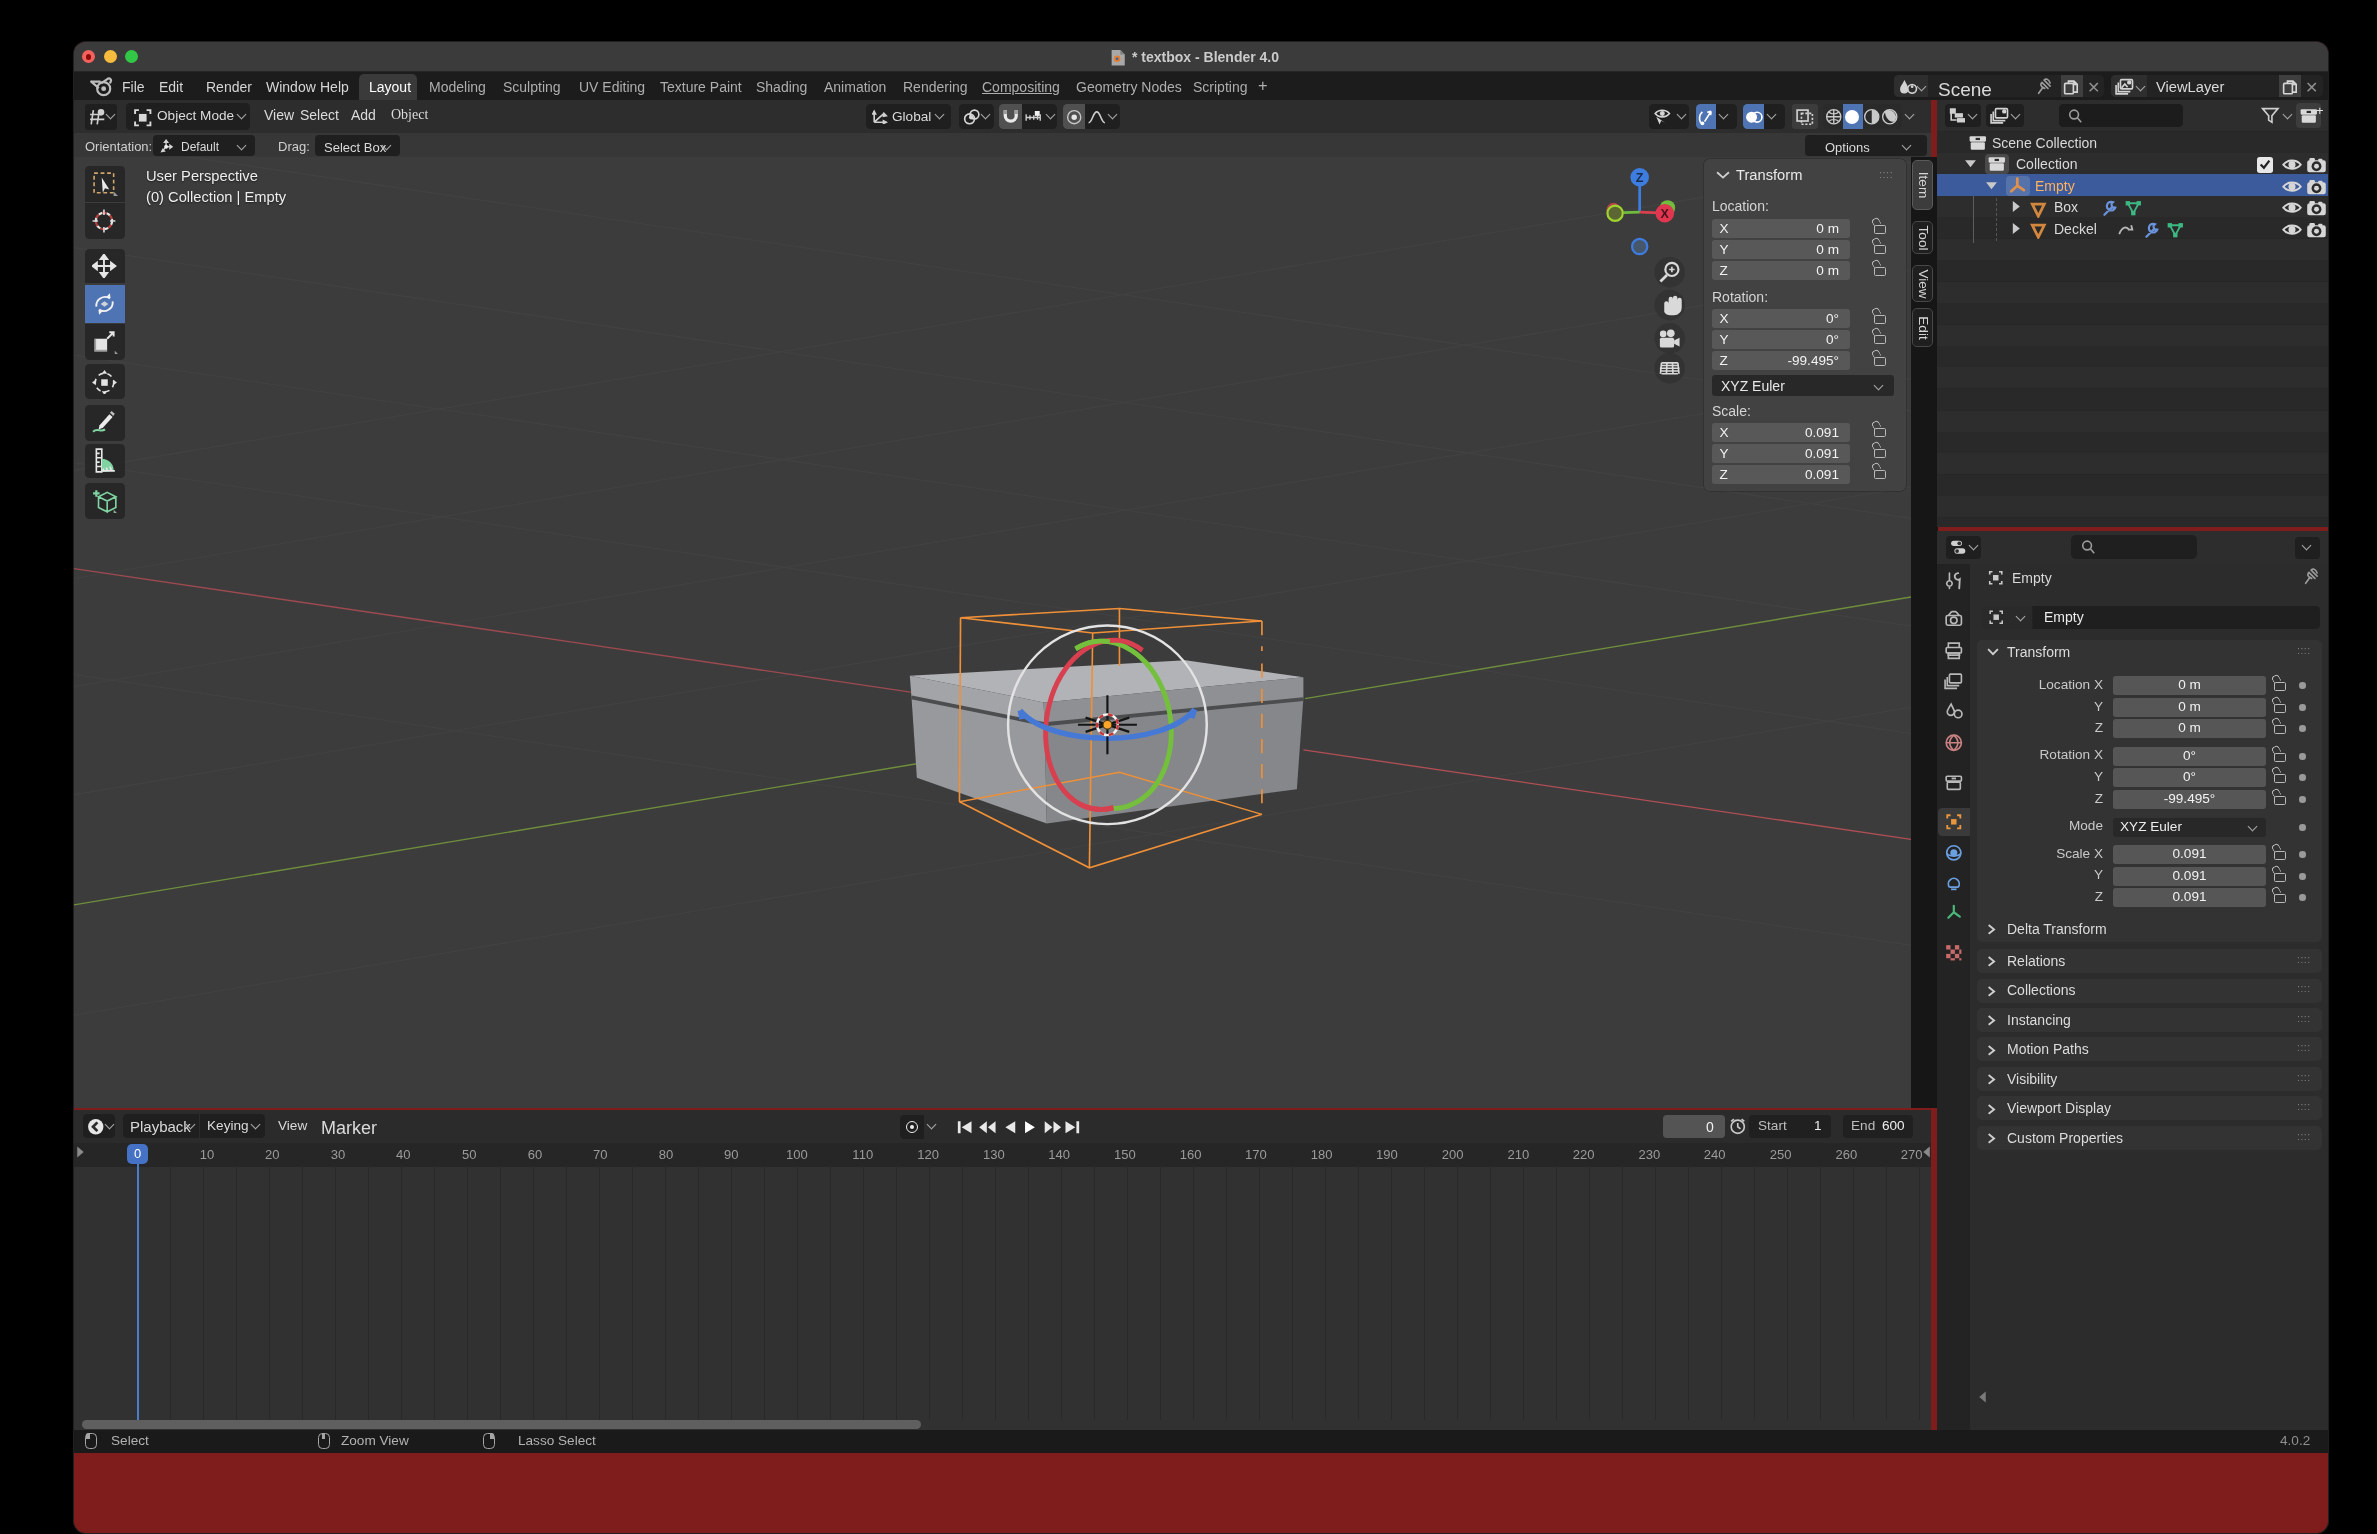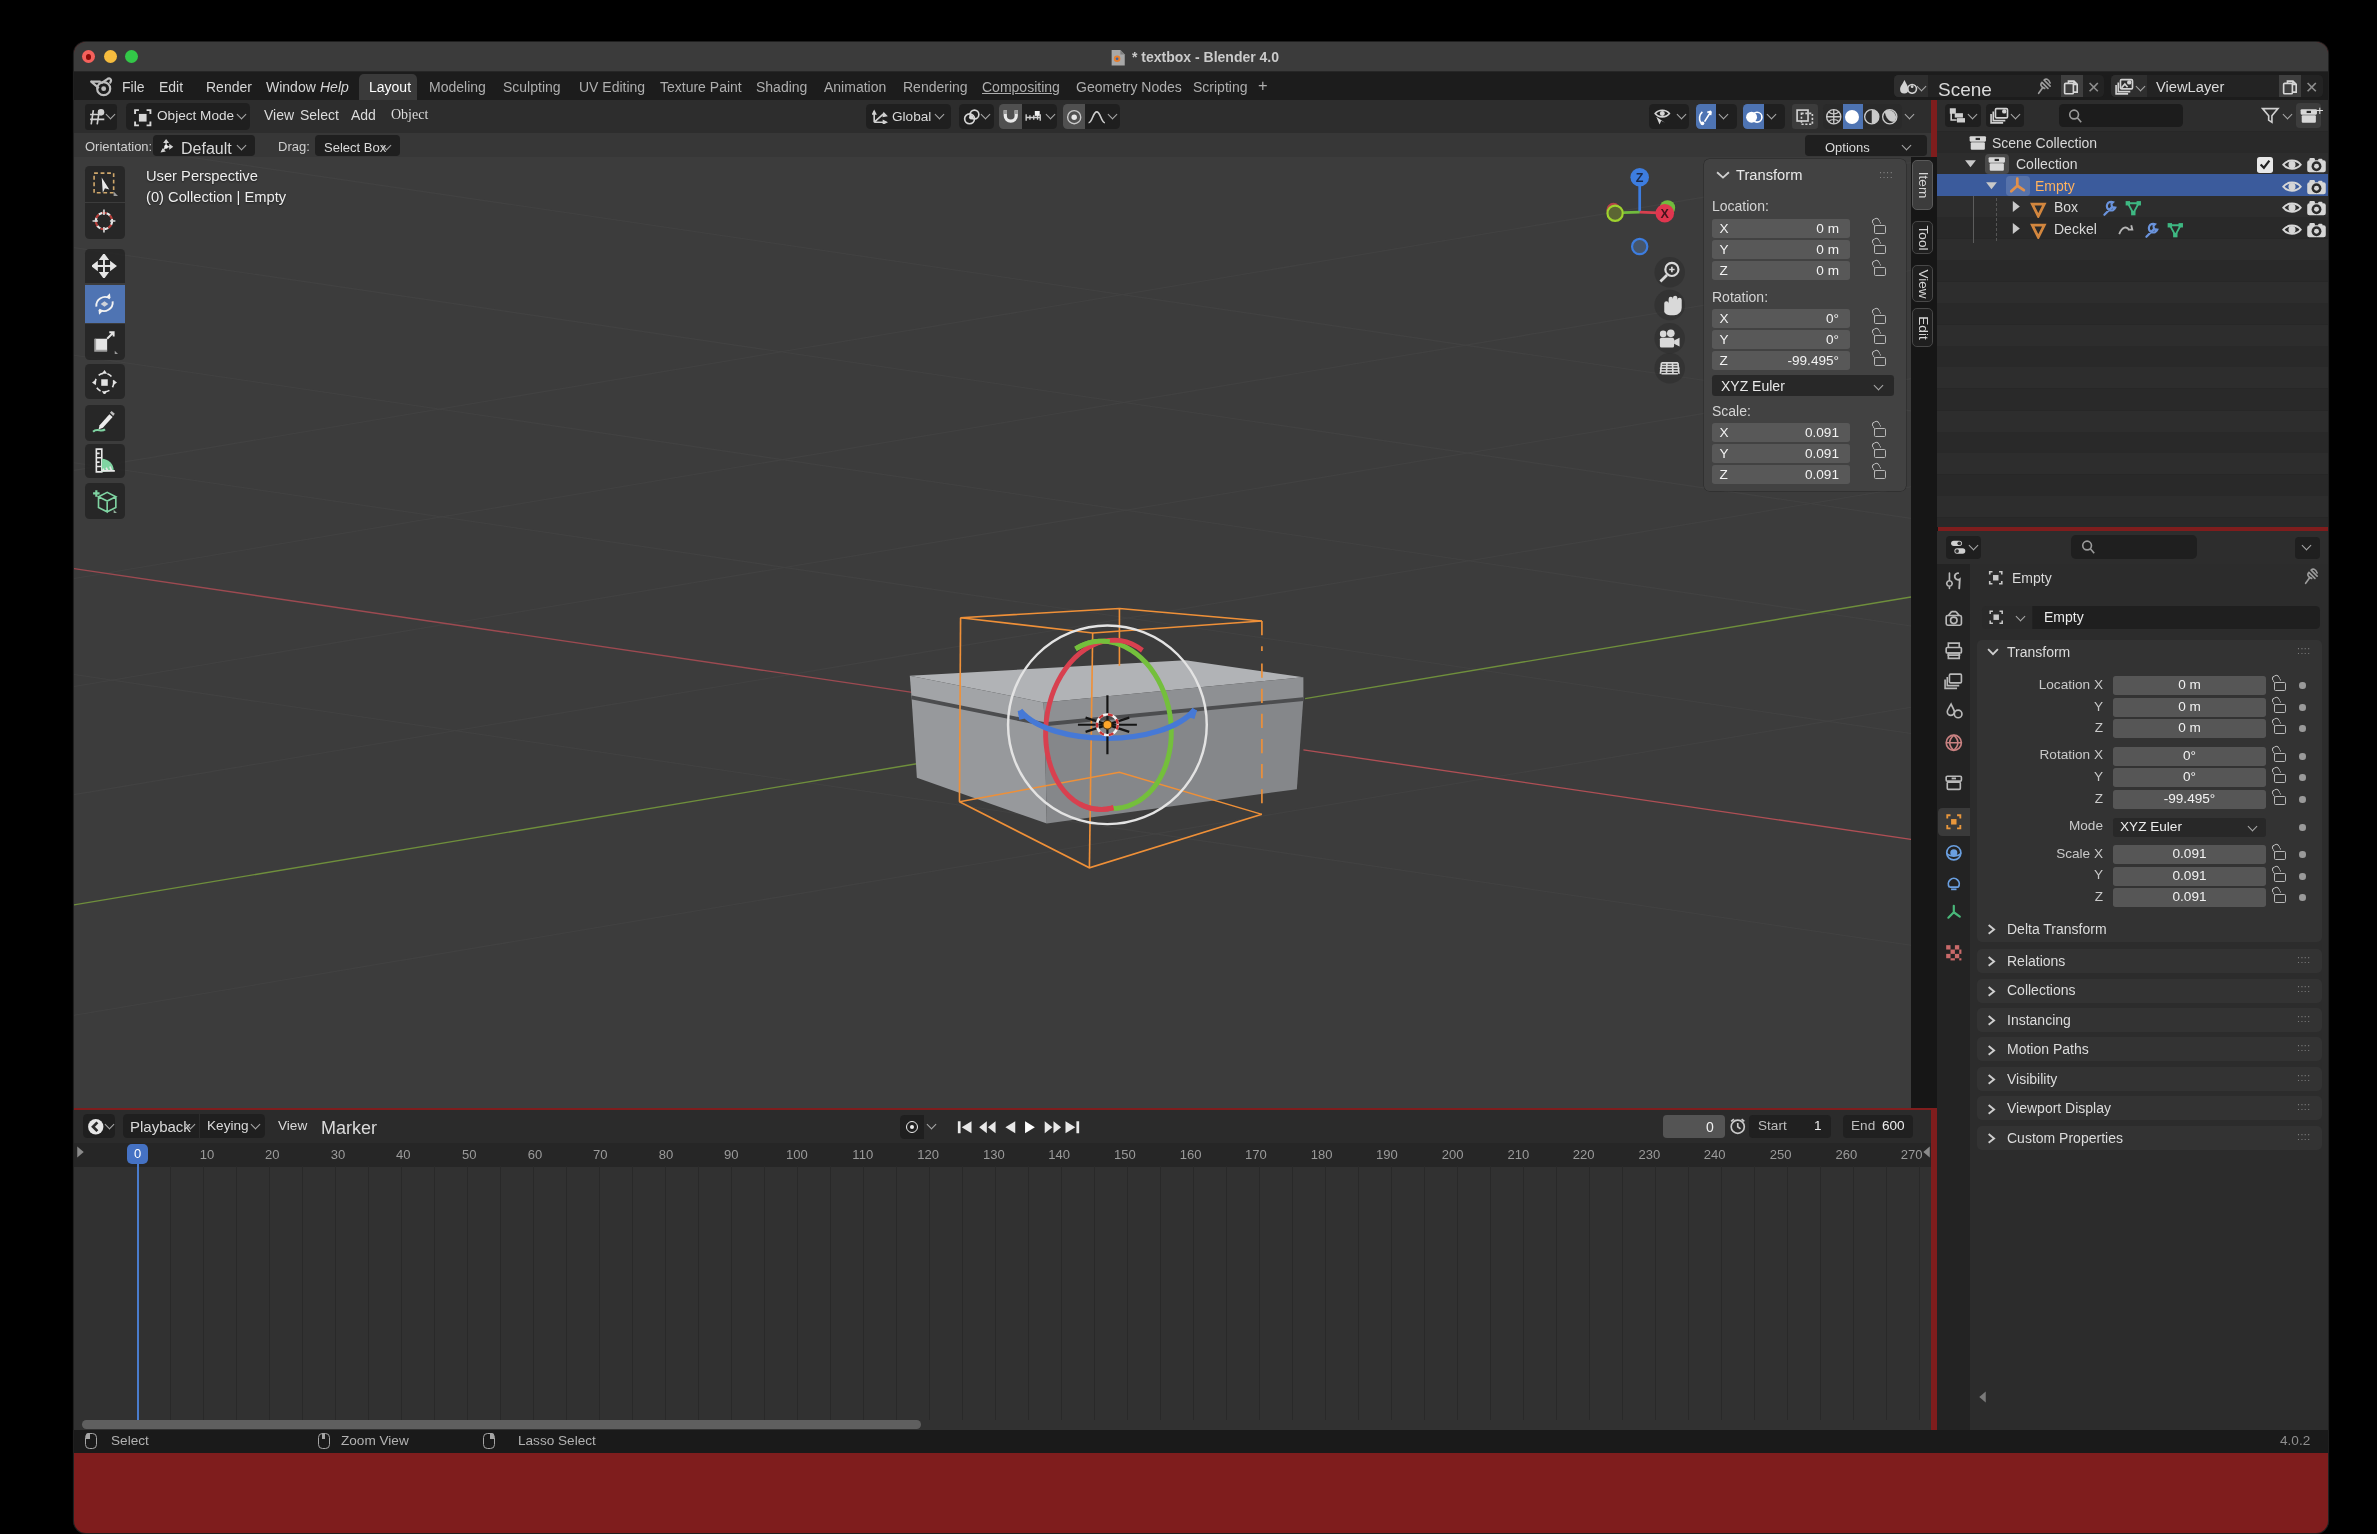--- a/index.html
+++ b/index.html
@@ -53,21 +53,21 @@
         <circle cx="27" cy="23" r="12"></circle>
         <path d="M4 10 L20 10 M4 10 L17 21"></path>
         <path d="M39 12 C 43 6 38 2 33 6 L24 12" fill="none"></path>
       </g>
       <circle cx="27" cy="23" r="4.5" fill="#bdbdbd"></circle>
     </svg>
     <div class="txt m" style="left:48px;">File</div>
     <div class="txt m" style="left:85px;">Edit</div>
     <div class="txt m" style="left:132px;">Render</div>
     <div class="txt m" style="left:192px;">Window</div>
-    <div class="txt m" style="left:246px;font-style:italic;">Help</div>
+    <div class="txt m" style="left:246px;">Help</div>
     <div class="abs" style="left:285px;top:32px;width:58px;height:26px;background:#3a3a3a;border-radius:4.9px 4.9px 0 0;"></div>
     <div class="txt m" style="left:295px;color:#ffffff;">Layout</div>
     <div class="txt m tb" style="left:355px;">Modeling</div>
     <div class="txt m tb" style="left:429px;">Sculpting</div>
     <div class="txt m tb" style="left:505px;">UV Editing</div>
     <div class="txt m tb" style="left:586px;">Texture Paint</div>
     <div class="txt m tb" style="left:682px;">Shading</div>
     <div class="txt m tb" style="left:750px;">Animation</div>
     <div class="txt m tb" style="left:829px;">Rendering</div>
     <div class="txt m tb" style="left:908px;text-decoration:underline;">Compositing</div>
@@ -239,21 +239,21 @@
 
     <div class="txt h2" style="left:11px;">Orientation:</div>
     <div class="btn" style="left:79px;top:93px;width:102px;height:21px;border-radius:3.8px;"></div>
     <svg class="abs" style="left:85px;top:96px;" width="16.4" height="16.4" viewBox="0 0 30 30">
         <g stroke="#d0d0d0" stroke-width="2.5" fill="none">
           <path d="M13 4 v12 M13 16 l-8 9 M13 16 h11"></path>
           <path d="M13 4 l-3 4 h6 Z M5 25 l5 -1 -3 -3 Z M24 16 l-4 -3 v6 Z" fill="#d0d0d0"></path>
         </g>
         <circle cx="13" cy="16" r="3.5" fill="#f0f0f0"></circle>
       </svg>
-    <div class="txt" style="left:107px;top:98px;font-size:16px;color:#dadada;">Default</div>
+    <div class="txt" style="left:107px;top:98px;font-size:12px;color:#dadada;">Default</div>
     <div class="cvs" style="left:164px;top:102px;"></div>
     <div class="txt h2" style="left:204px;">Drag:</div>
     <div class="btn" style="left:241px;top:93px;width:85px;height:21px;border-radius:3.8px;"></div>
     <div class="txt" style="left:250px;top:98px;font-size:13px;color:#dadada;">Select Box</div>
     <div class="cvs" style="left:309px;top:102px;"></div>
     <div class="btn" style="left:1731px;top:93px;width:122px;height:21px;border-radius:3.8px;"></div>
     <div class="txt" style="left:1751px;top:98px;font-size:13px;color:#dadada;">Options</div>
     <div class="cvs" style="left:1829px;top:102px;"></div>
   </div>
 

